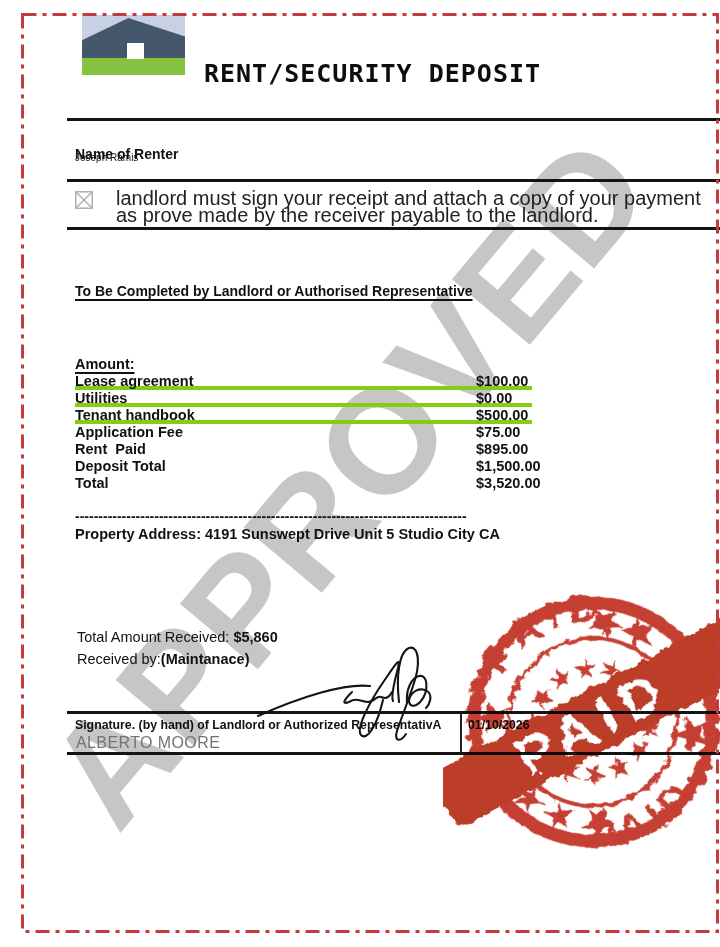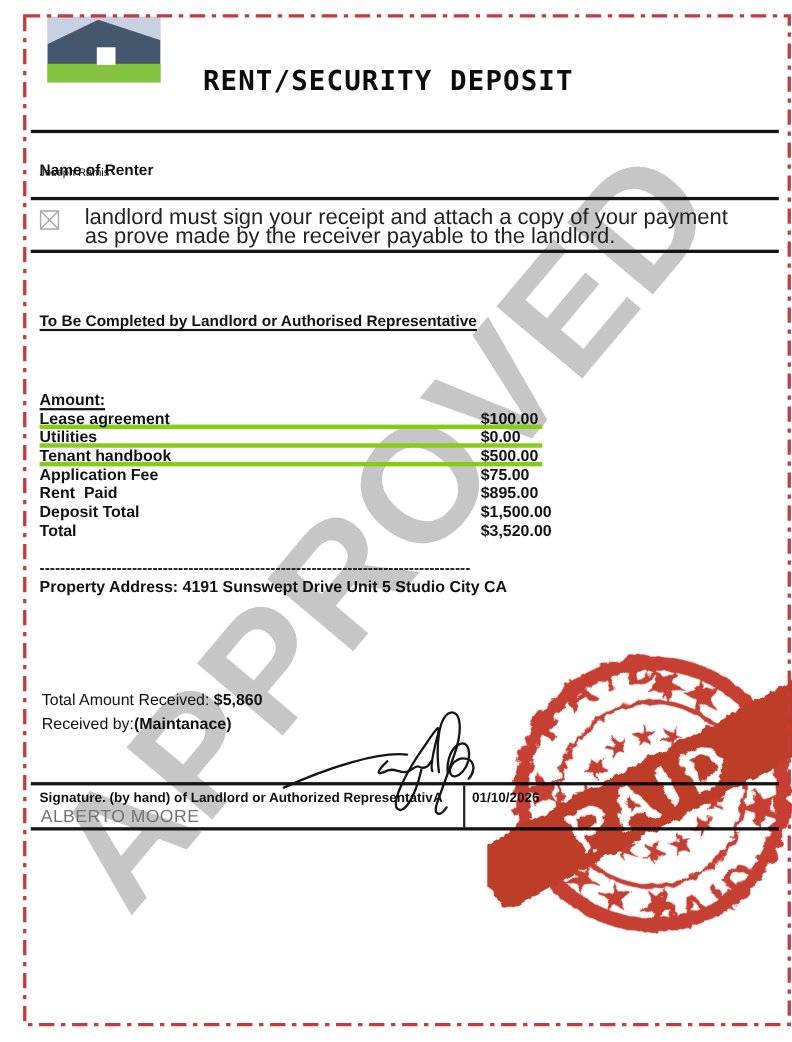--- a/index.html
+++ b/index.html
@@ -3,21 +3,21 @@
 <meta charset="utf-8">
 <style>
   html,body{margin:0;padding:0;background:#fff;}
   .page{position:relative;width:720px;height:947px;background:#ffffff;overflow:hidden;
         font-family:"Liberation Sans",sans-serif;color:#111;}
   
   .watermark{position:absolute;left:-110px;top:398px;width:920px;height:170px;z-index:1;
              font-weight:bold;font-size:148px;line-height:165px;text-align:center;
              color:#b9b9b9;opacity:.8;letter-spacing:1px;
              transform:rotate(-50deg);transform-origin:center;user-select:none;}
-  .content{position:absolute;inset:0;z-index:2;}
+  .content{position:absolute;inset:0;z-index:2;margin-left:39px;}
   
   .logo{position:absolute;left:43px;top:15px;width:103px;height:60px;background:#c8d0e3;}
   .logo .barn{position:absolute;inset:0;background:#44576d;
               clip-path:polygon(0% 42%,45% 5%,100% 36%,100% 73%,0% 73%);}
   .logo .door{position:absolute;left:44%;top:47%;width:16%;height:26%;background:#fff;}
   .logo .grass{position:absolute;left:0;bottom:0;width:100%;height:28%;background:#85c23f;}
   
   .title{position:absolute;left:0;right:14px;top:57px;text-align:center;
          font-family:"DejaVu Sans Mono",monospace;font-weight:bold;font-size:25px;
          line-height:33px;letter-spacing:1px;color:#0d0d0d;}

